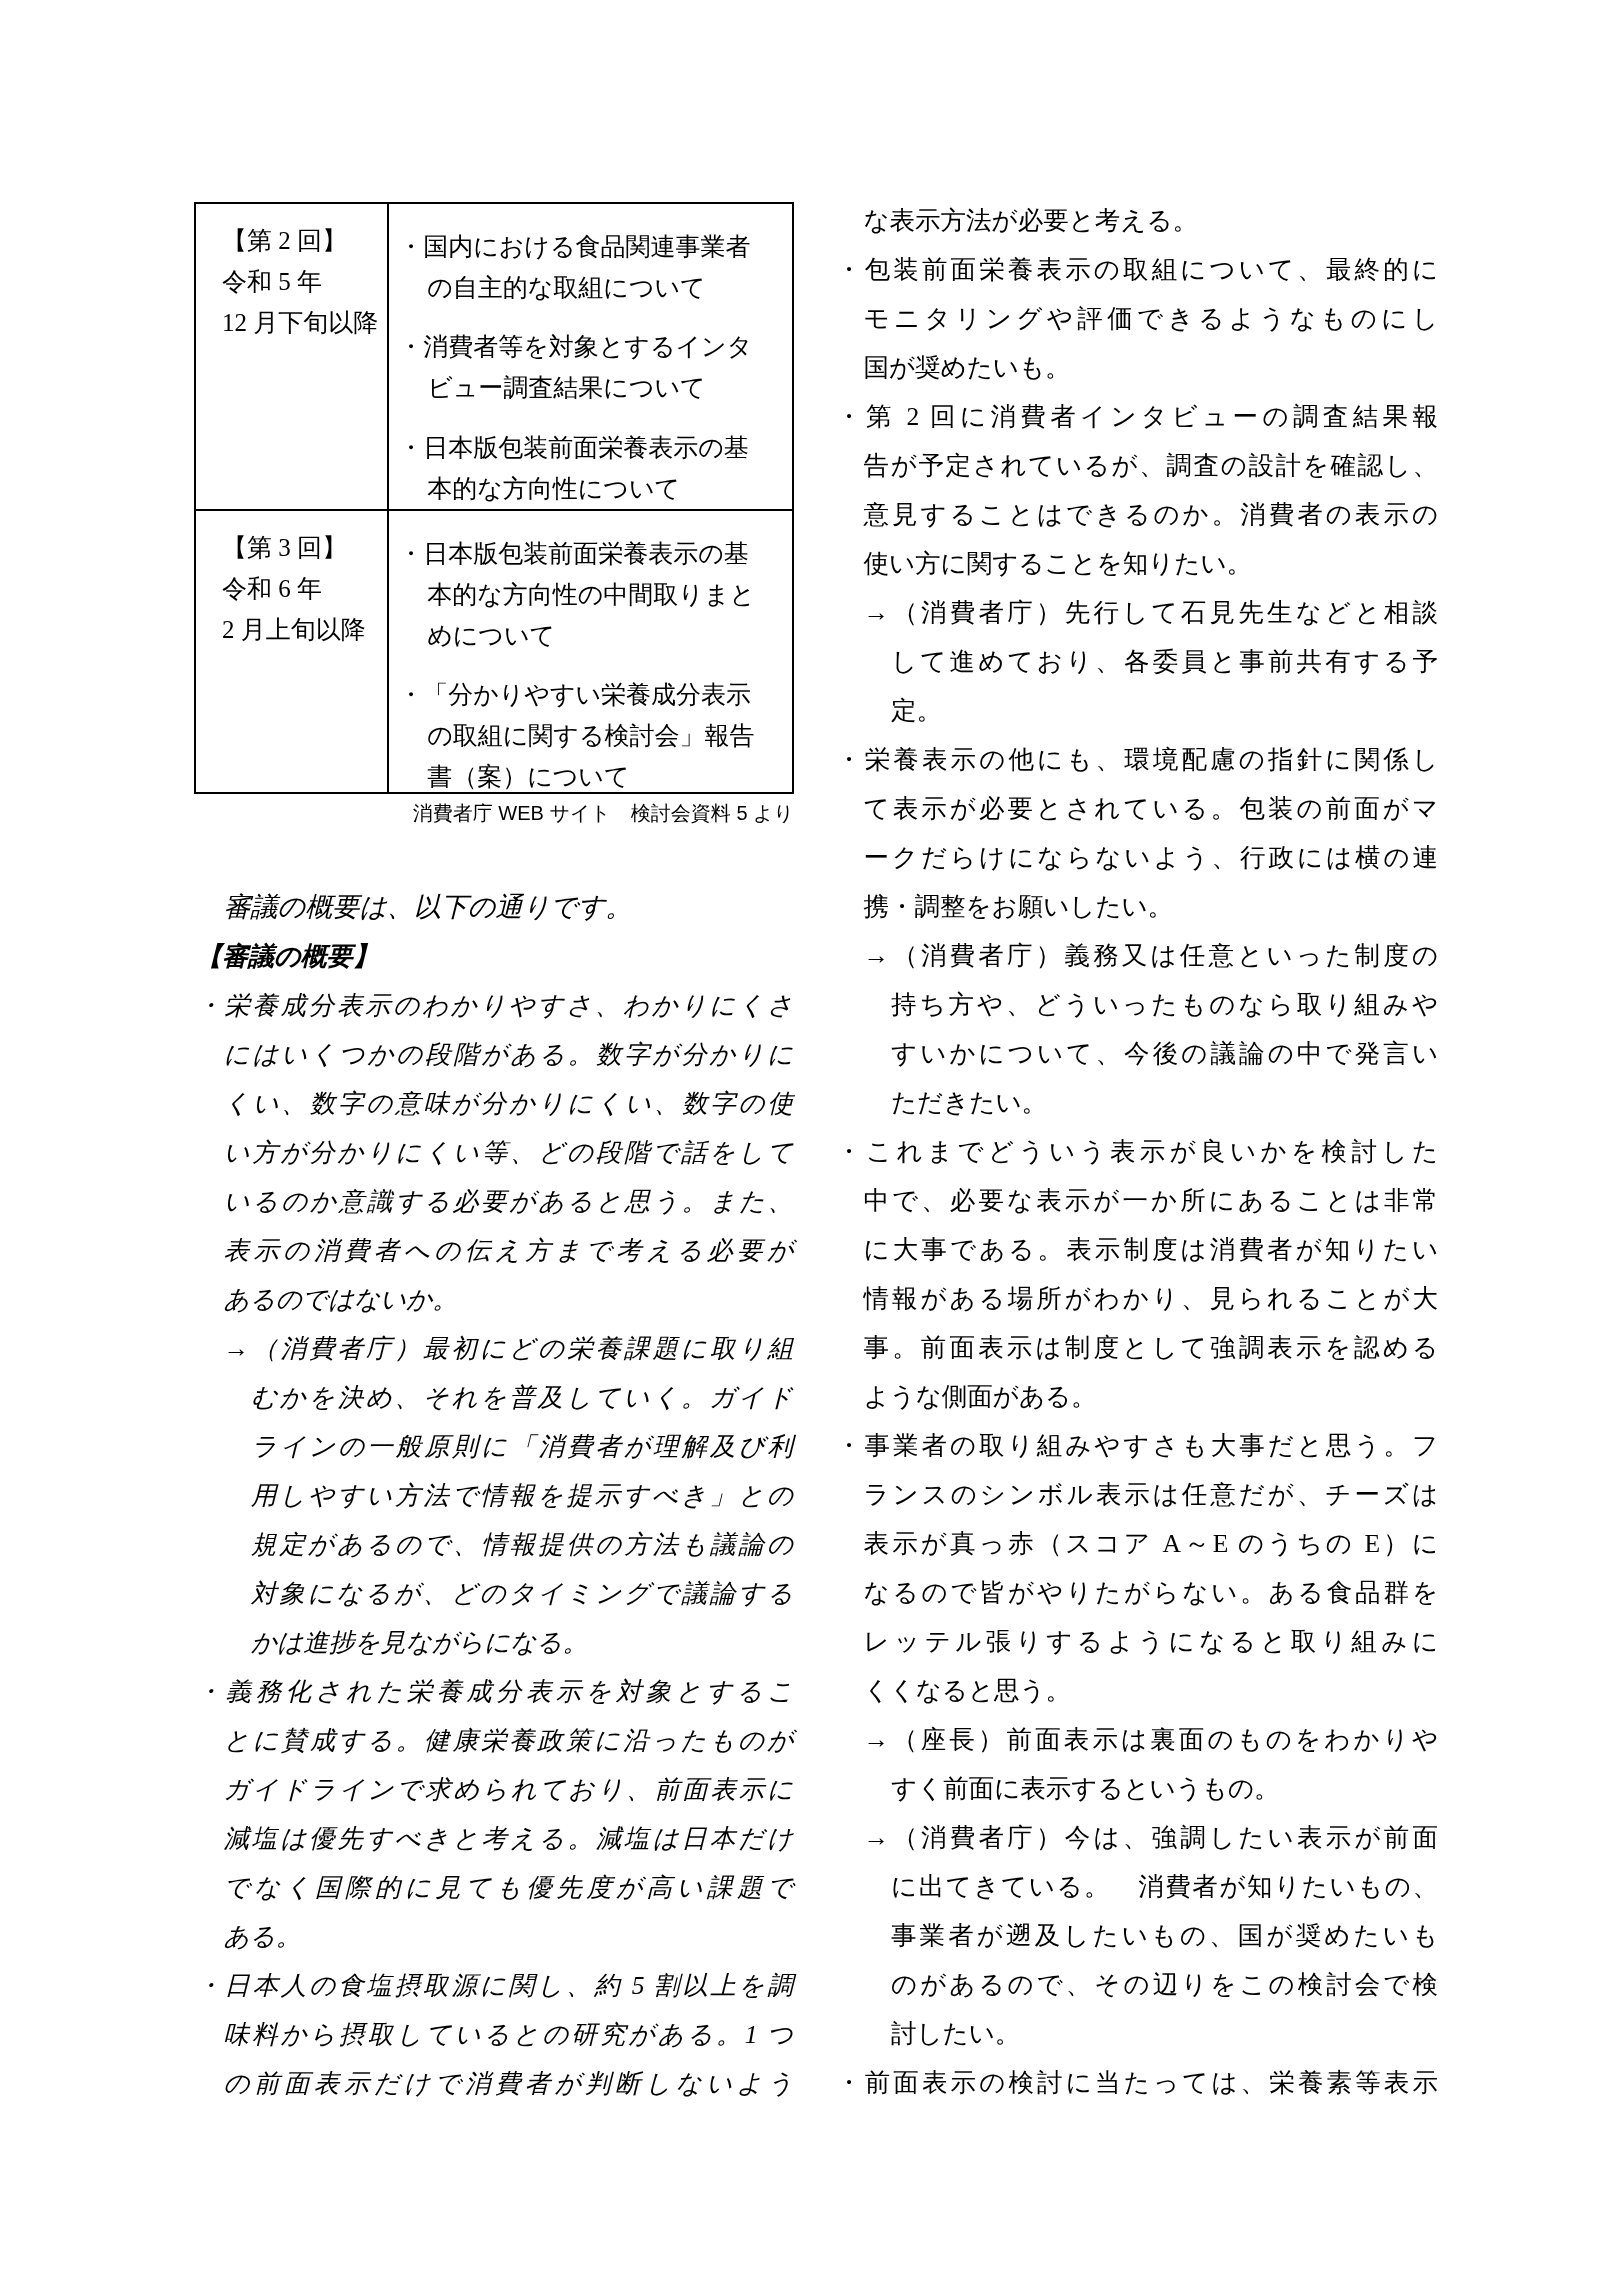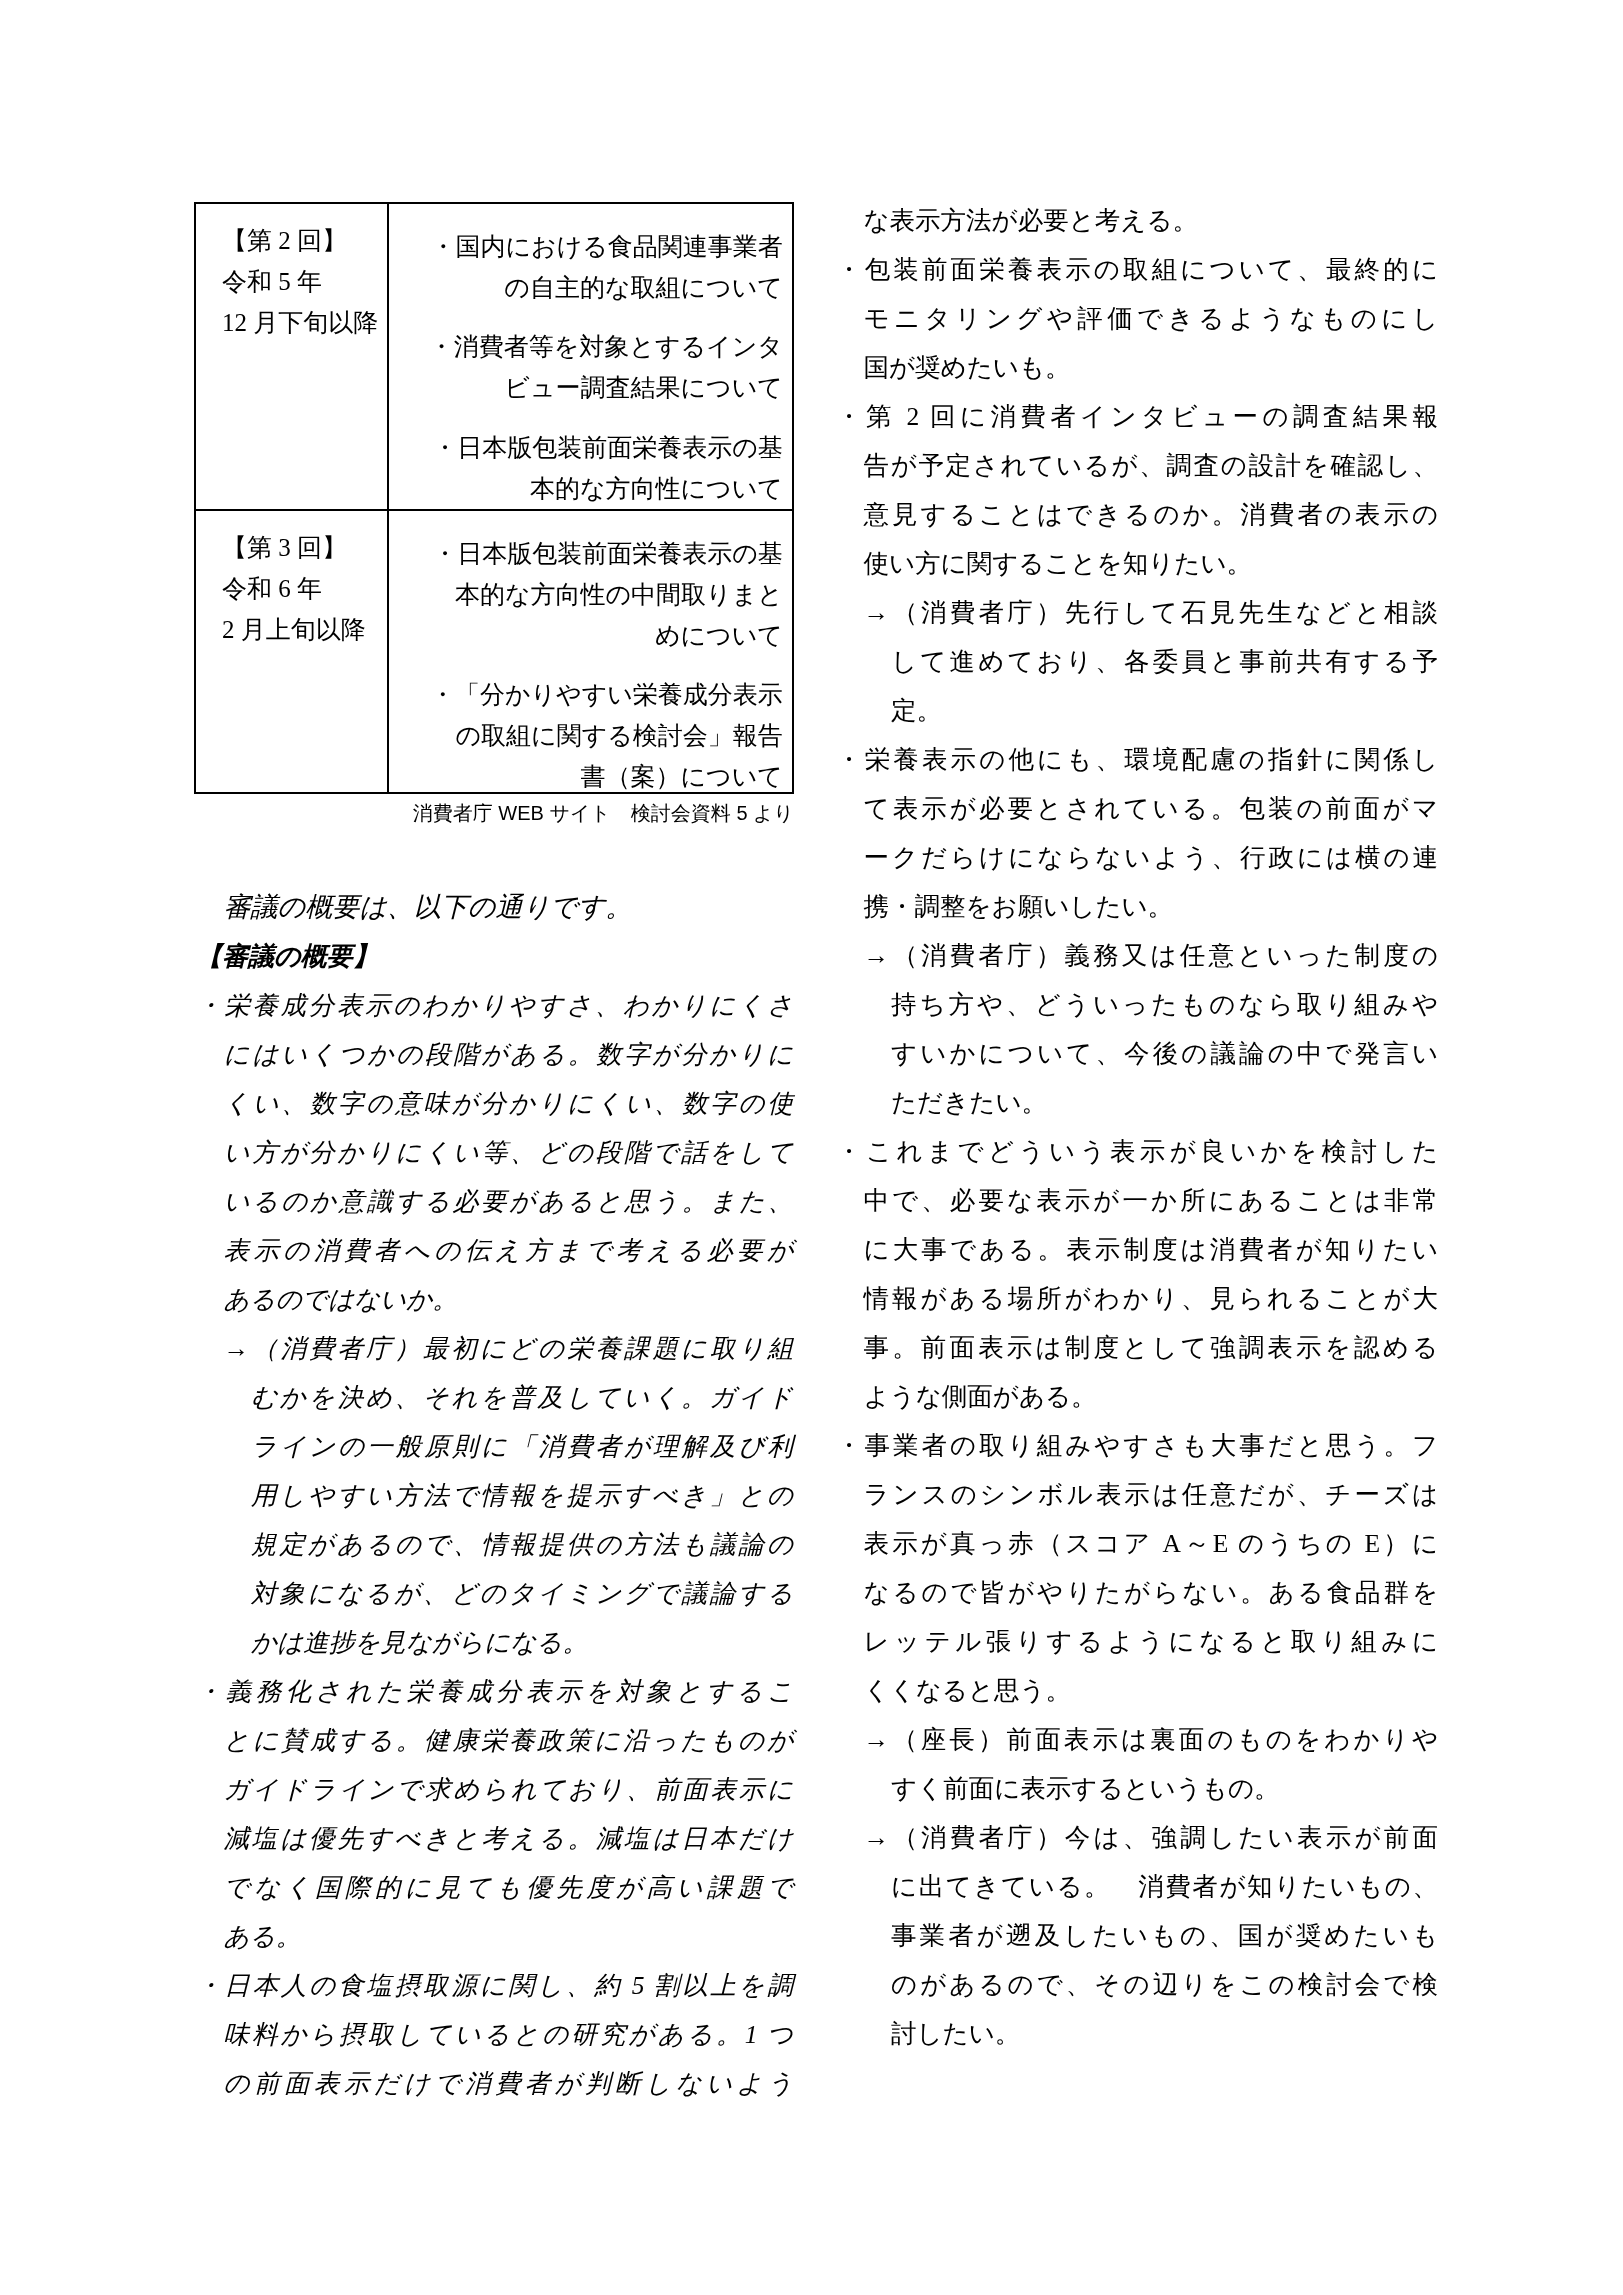--- a/index.html
+++ b/index.html
@@ -17,21 +17,21 @@
     font-size:25px;
   }
   .trow{display:flex;box-sizing:border-box;overflow:hidden;}
   .trow:nth-child(1){height:305px;}
   .trow:nth-child(2){height:283px;border-top:2.6px solid #000;}
   .tcell-left{
     width:193px;box-sizing:border-box;
     border-right:2.6px solid #000;
     padding:15.7px 5.2px 0 26px;
   }
-  .tcell-right{flex:1;box-sizing:border-box;padding:22px 9.2px 0 9.2px;text-align:right;}
+  .tcell-right{flex:1;box-sizing:border-box;padding:22px 9.2px 0 9.2px;}
   .cell-line{height:41px;line-height:41px;white-space:nowrap;}
   .cell-para{padding-left:29px;}
   .cell-para .cell-line.first{margin-left:-29px;}
   .cell-para + .cell-para{margin-top:18.3px;}
 
   
   .table-caption{
     position:absolute;left:194px;top:795px;width:600px;
     height:37px;line-height:37px;text-align:right;
     font-family:"Liberation Sans","DejaVu Sans",sans-serif;
@@ -200,16 +200,19 @@
         <div class="line first">→（座長）前面表示は裏面のものをわかりや</div>
         <div class="line end">すく前面に表示するというもの。</div>
       </div>
       <div class="para arrow">
         <div class="line first">→（消費者庁）今は、強調したい表示が前面</div>
         <div class="line">に出てきている。　消費者が知りたいもの、</div>
         <div class="line">事業者が遡及したいもの、国が奨めたいも</div>
         <div class="line">のがあるので、その辺りをこの検討会で検</div>
         <div class="line end">討したい。</div>
       </div>
+      <div class="para bullet">
+        <div class="line first">・前面表示の検討に当たっては、栄養素等表示</div>
+      </div>
     </div>
 
 </div>
 
 
 </body></html>

